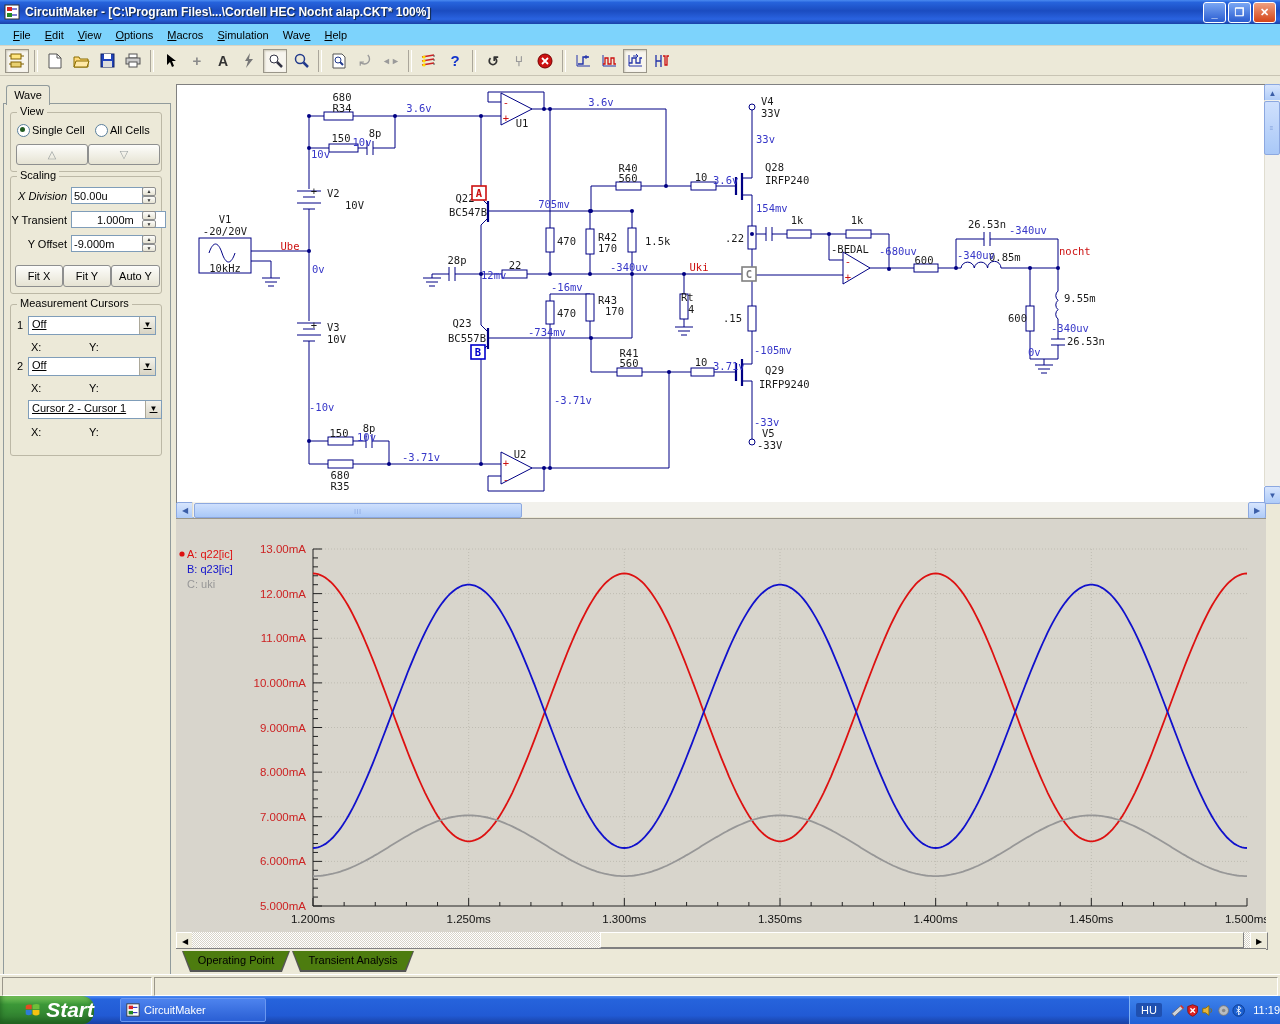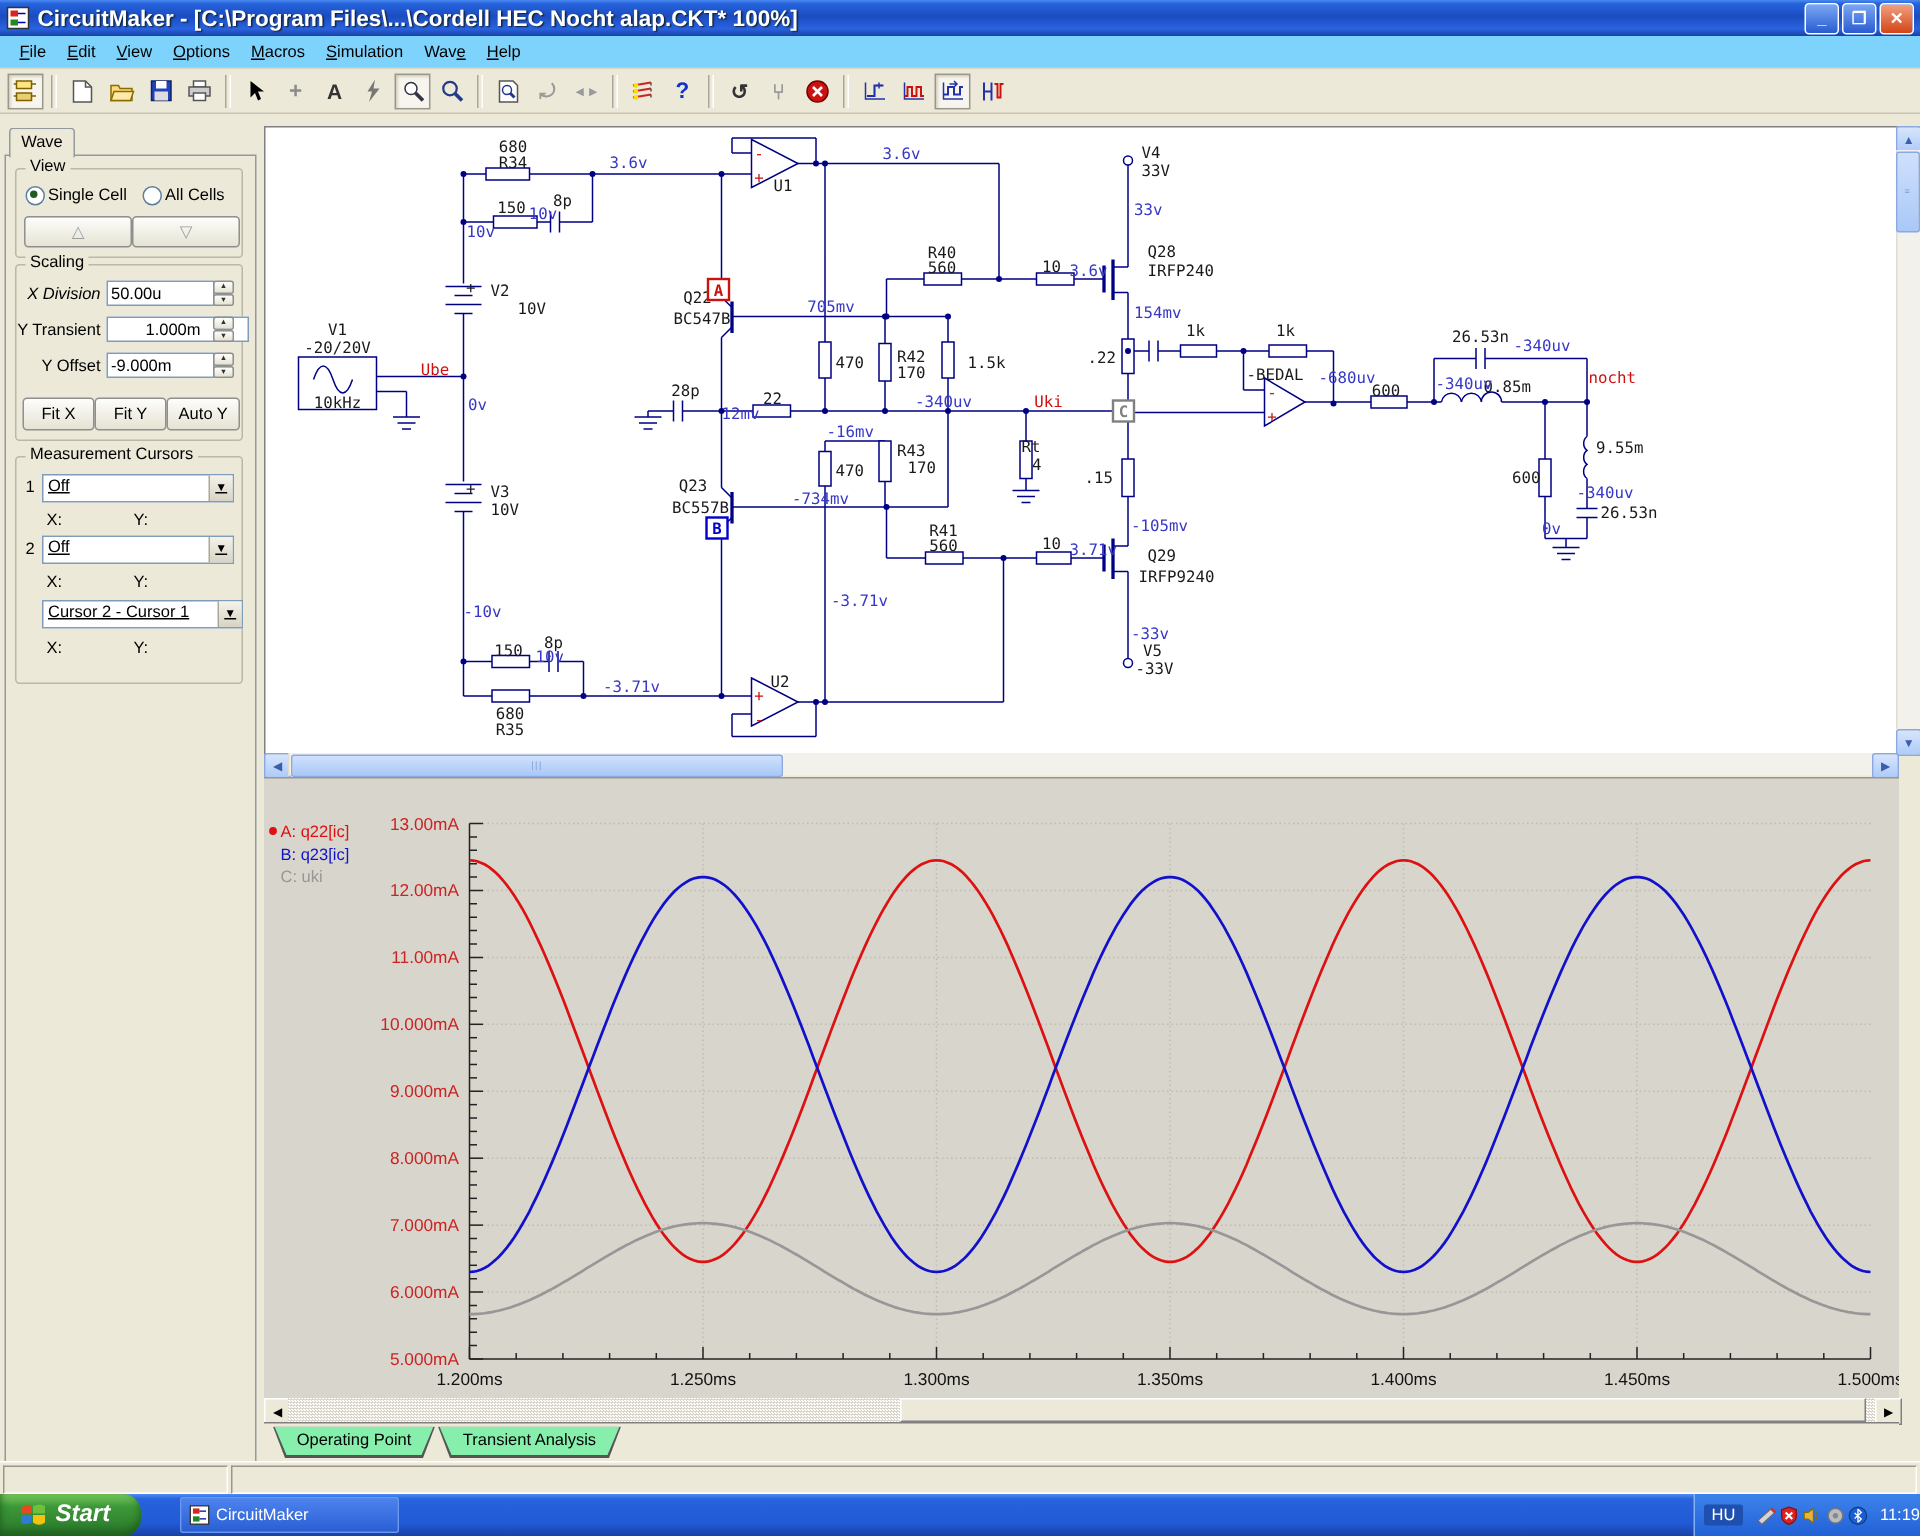--- a/index.html
+++ b/index.html
@@ -3,21 +3,21 @@
 <meta charset="utf-8">
 <style>
   html,body{margin:0;padding:0;background:#555;}
   #root{position:relative;width:1280px;height:1024px;overflow:hidden;
         font-family:"Liberation Sans",sans-serif;font-size:11px;background:#ECE9D8;}
   .abs{position:absolute;}
   
   #titlebar{left:0;top:0;width:1280px;height:24px;
     background:linear-gradient(180deg,#4a8af0 0%,#2663dc 10%,#1b4cc0 45%,#2a63e0 80%,#1941a5 100%);
     color:#fff;display:flex;align-items:center;padding-left:4px;box-sizing:border-box;}
-  #titlebar .ttext{font-weight:bold;font-size:15px;text-shadow:1px 1px 1px #123;margin-left:5px;white-space:nowrap;text-align:right;}
+  #titlebar .ttext{font-weight:bold;font-size:12px;text-shadow:1px 1px 1px #123;margin-left:5px;white-space:nowrap;text-align:right;}
   .winbtn{width:21px;height:19px;border-radius:3px;margin-left:2px;border:1px solid #fff;
     display:flex;align-items:center;justify-content:center;color:#fff;font-weight:bold;font-size:11px;
     background:linear-gradient(180deg,#7aa7f4,#2a5cd0);}
   .winbtn.close{background:linear-gradient(180deg,#f0a080,#d44518);}
   #winbtns{position:absolute;right:4px;top:2px;display:flex;}
   
   #menubar{left:0;top:24px;width:1280px;height:22px;background:#7dd3fc;border-bottom:1px solid #d8d4c4;
     display:flex;align-items:center;padding-left:6px;box-sizing:border-box;color:#000;}
   .menu-item{padding:2px 7px;}
   
@@ -66,32 +66,32 @@
     color:#000;font-size:8px;display:flex;align-items:center;justify-content:center;}
   .csb-track{position:absolute;background:repeating-conic-gradient(#fff 0% 25%,#d8d4c8 0% 50%) 0 0/2px 2px;}
   .csb-thumb{position:absolute;background:#ECE9D8;border:1px solid;border-color:#fff #808080 #808080 #fff;}
   
   #wave-wrap{left:176px;top:518px;width:1090px;height:414px;background:#d8d5cc;border-top:1px solid #9a968a;}
   #wfsvg text{font-family:"Liberation Sans",sans-serif;}
   
   #sheettabs{left:176px;top:948px;width:1090px;height:26px;background:#ECE9D8;border-top:1px solid #808080;}
   .sheet-tab-border{position:absolute;top:2px;height:21px;background:#555;
     clip-path:polygon(0 0,100% 0,calc(100% - 8px) 100%,8px 100%);}
-  .sheet-tab-face{position:absolute;top:2px;height:19px;background:#86efac;
+  .sheet-tab-face{position:absolute;top:2px;height:19px;background:#4d7c0f;
     clip-path:polygon(1px 0,calc(100% - 1px) 0,calc(100% - 9px) 100%,9px 100%);
     line-height:19px;text-align:center;}
   
   #statusbar{left:0;top:974px;width:1280px;height:22px;background:#ECE9D8;border-top:1px solid #fff;}
   .statuscell{position:absolute;top:2px;height:17px;border:1px solid;border-color:#9a968a #fff #fff #9a968a;}
   #taskbar{left:0;top:996px;width:1280px;height:28px;
     background:linear-gradient(180deg,#4f8ef5 0%,#2663dc 12%,#215ad4 70%,#1941a5 100%);}
   #startbtn{position:absolute;left:0;top:0;width:94px;height:28px;border-radius:0 12px 12px 0;
     background:linear-gradient(180deg,#7cc95e 0%,#3c9838 30%,#2d7b2d 90%);
-    display:flex;align-items:center;color:#fff;font-style:italic;font-weight:bold;font-size:16px;
-    box-shadow:inset 0 -3px 6px #1d5c1d;padding-left:12px;box-sizing:border-box;}
+    display:flex;align-items:center;color:#fff;font-style:italic;font-weight:bold;font-size:21px;
+    box-shadow:inset 0 -3px 6px #1d5c1d;padding-left:24px;box-sizing:border-box;}
   #taskbtn{position:absolute;left:120px;top:2px;width:146px;height:24px;border-radius:2px;
     background:linear-gradient(180deg,#4d83ee,#2a5fd4);border:1px solid #6a97f0;color:#fff;
     display:flex;align-items:center;padding-left:5px;box-sizing:border-box;}
   #tray{position:absolute;right:0;top:0;width:150px;height:28px;
     background:linear-gradient(180deg,#3e83ec,#2160d6);border-left:1px solid #7fb1f4;
     display:flex;align-items:center;color:#fff;}
   #langbox{background:#1f50b0;border-radius:2px;padding:1px 5px;margin-right:8px;margin-left:6px;}
   .trayicon{width:15px;height:15px;margin:0 1px;display:inline-block;}
 </style>
 </head>

